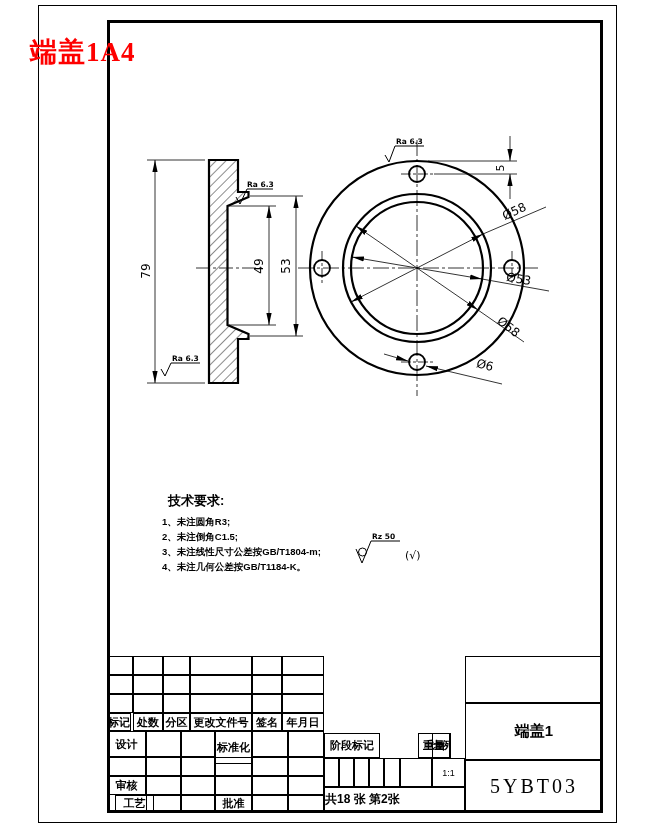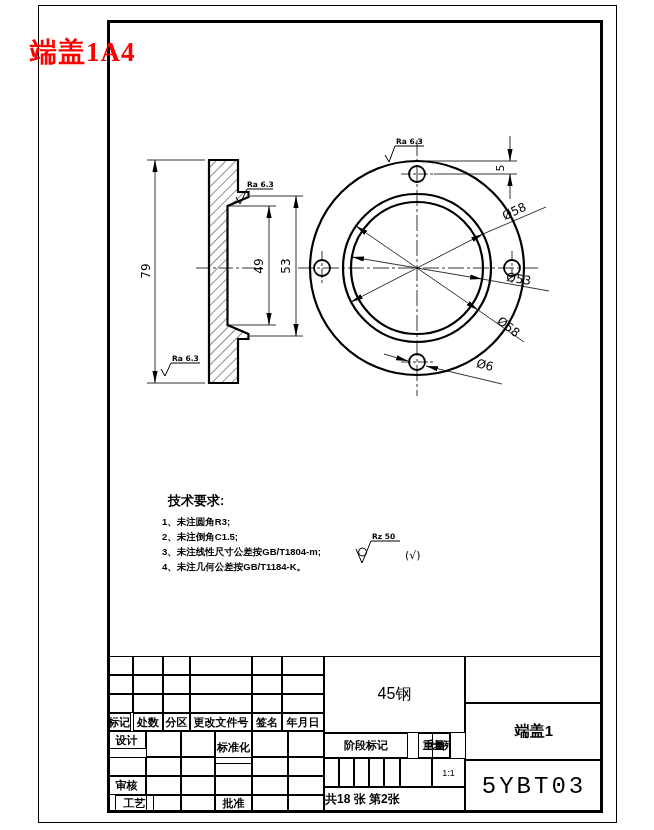--- a/index.html
+++ b/index.html
@@ -14,21 +14,21 @@
              font-size:27px;font-family:"Liberation Serif",serif;letter-spacing:1px;white-space:nowrap;}
   .tech{position:absolute;left:162px;top:492px;width:230px;font-weight:bold;}
   .tech .t{font-size:13px;margin-left:6px;margin-bottom:4px;}
   .tech .i{font-size:9.5px;line-height:15px;white-space:nowrap;}
   
   .tb{position:absolute;left:107px;top:656px;width:496px;height:156px;font-weight:bold;}
   .c{position:absolute;border:1px solid #000;box-sizing:border-box;display:flex;
      align-items:center;justify-content:center;font-size:11px;white-space:nowrap;overflow:hidden;}
   .mat{font-size:16px;font-weight:normal;}
   .pn{font-size:15px;}
-  .dn{font-size:24px;font-weight:normal;font-family:Liberation Mono, monospace;letter-spacing:3px;}
+  .dn{font-size:20px;font-weight:normal;font-family:Liberation Serif, serif;letter-spacing:3px;}
   .sc{font-size:9px;font-weight:normal;font-family:Liberation Sans, sans-serif;}
   .sh{font-size:12px;justify-content:flex-start;padding-left:0;}
 </style>
 </head>
 <body>
 
 <div class="sheet">
 
   <svg width="654" height="830" viewBox="0 0 654 830">
     <defs>
@@ -160,21 +160,21 @@
     <div class="c" style="left:145px;top:38px;width:30px;height:19px"></div>
     <div class="c" style="left:175px;top:38px;width:42px;height:19px"></div>
 
     <div class="c" style="left:0;top:57px;width:24px;height:18px">标记</div>
     <div class="c" style="left:26px;top:57px;width:30px;height:18px">处数</div>
     <div class="c" style="left:56px;top:57px;width:27px;height:18px">分区</div>
     <div class="c" style="left:83px;top:57px;width:62px;height:18px">更改文件号</div>
     <div class="c" style="left:145px;top:57px;width:30px;height:18px">签名</div>
     <div class="c" style="left:175px;top:57px;width:42px;height:18px">年月日</div>
 
-    <div class="c" style="left:0;top:75px;width:39px;height:18px">设计</div>
+    <div class="c" style="left:0;top:75px;width:39px;height:26px">设计</div>
     <div class="c" style="left:39px;top:75px;width:35px;height:26px"></div>
     <div class="c" style="left:74px;top:75px;width:34px;height:26px"></div>
     <div class="c" style="left:108px;top:75px;width:37px;height:33px">标准化</div>
     <div class="c" style="left:145px;top:75px;width:36px;height:26px"></div>
     <div class="c" style="left:181px;top:75px;width:36px;height:26px"></div>
 
     <div class="c" style="left:0;top:101px;width:39px;height:19px"></div>
     <div class="c" style="left:39px;top:101px;width:35px;height:19px"></div>
     <div class="c" style="left:74px;top:101px;width:34px;height:19px"></div>
     <div class="c" style="left:108px;top:101px;width:37px;height:19px"></div>
@@ -188,22 +188,21 @@
     <div class="c" style="left:145px;top:120px;width:36px;height:19px"></div>
     <div class="c" style="left:181px;top:120px;width:36px;height:19px"></div>
 
     <div class="c" style="left:8px;top:139px;width:39px;height:17px">工艺</div>
     <div class="c" style="left:39px;top:139px;width:35px;height:17px"></div>
     <div class="c" style="left:74px;top:139px;width:34px;height:17px"></div>
     <div class="c" style="left:108px;top:139px;width:37px;height:17px">批准</div>
     <div class="c" style="left:145px;top:139px;width:36px;height:17px"></div>
     <div class="c" style="left:181px;top:139px;width:36px;height:17px"></div>
 
-    <div class="c mat" style="left:217px;top:0;width:141px;height:77px">45钢</div>
-    <div class="c" style="left:217px;top:77px;width:84px;height:25px">阶段标记</div>
+    <div class="c" style="left:217px;top:77px;width:56px;height:25px">阶段标记</div>
     <div class="c" style="left:311px;top:77px;width:32px;height:25px">重量</div>
     <div class="c" style="left:325px;top:77px;width:19px;height:25px">比例</div>
     <div class="c" style="left:217px;top:102px;width:15px;height:29px"></div>
     <div class="c" style="left:232px;top:102px;width:15px;height:29px"></div>
     <div class="c" style="left:247px;top:102px;width:15px;height:29px"></div>
     <div class="c" style="left:262px;top:102px;width:15px;height:29px"></div>
     <div class="c" style="left:277px;top:102px;width:16px;height:29px"></div>
     <div class="c" style="left:293px;top:102px;width:32px;height:29px"></div>
     <div class="c sc" style="left:325px;top:102px;width:33px;height:29px">1:1</div>
     <div class="c sh" style="left:217px;top:131px;width:141px;height:25px">共18 张 第2张</div>

